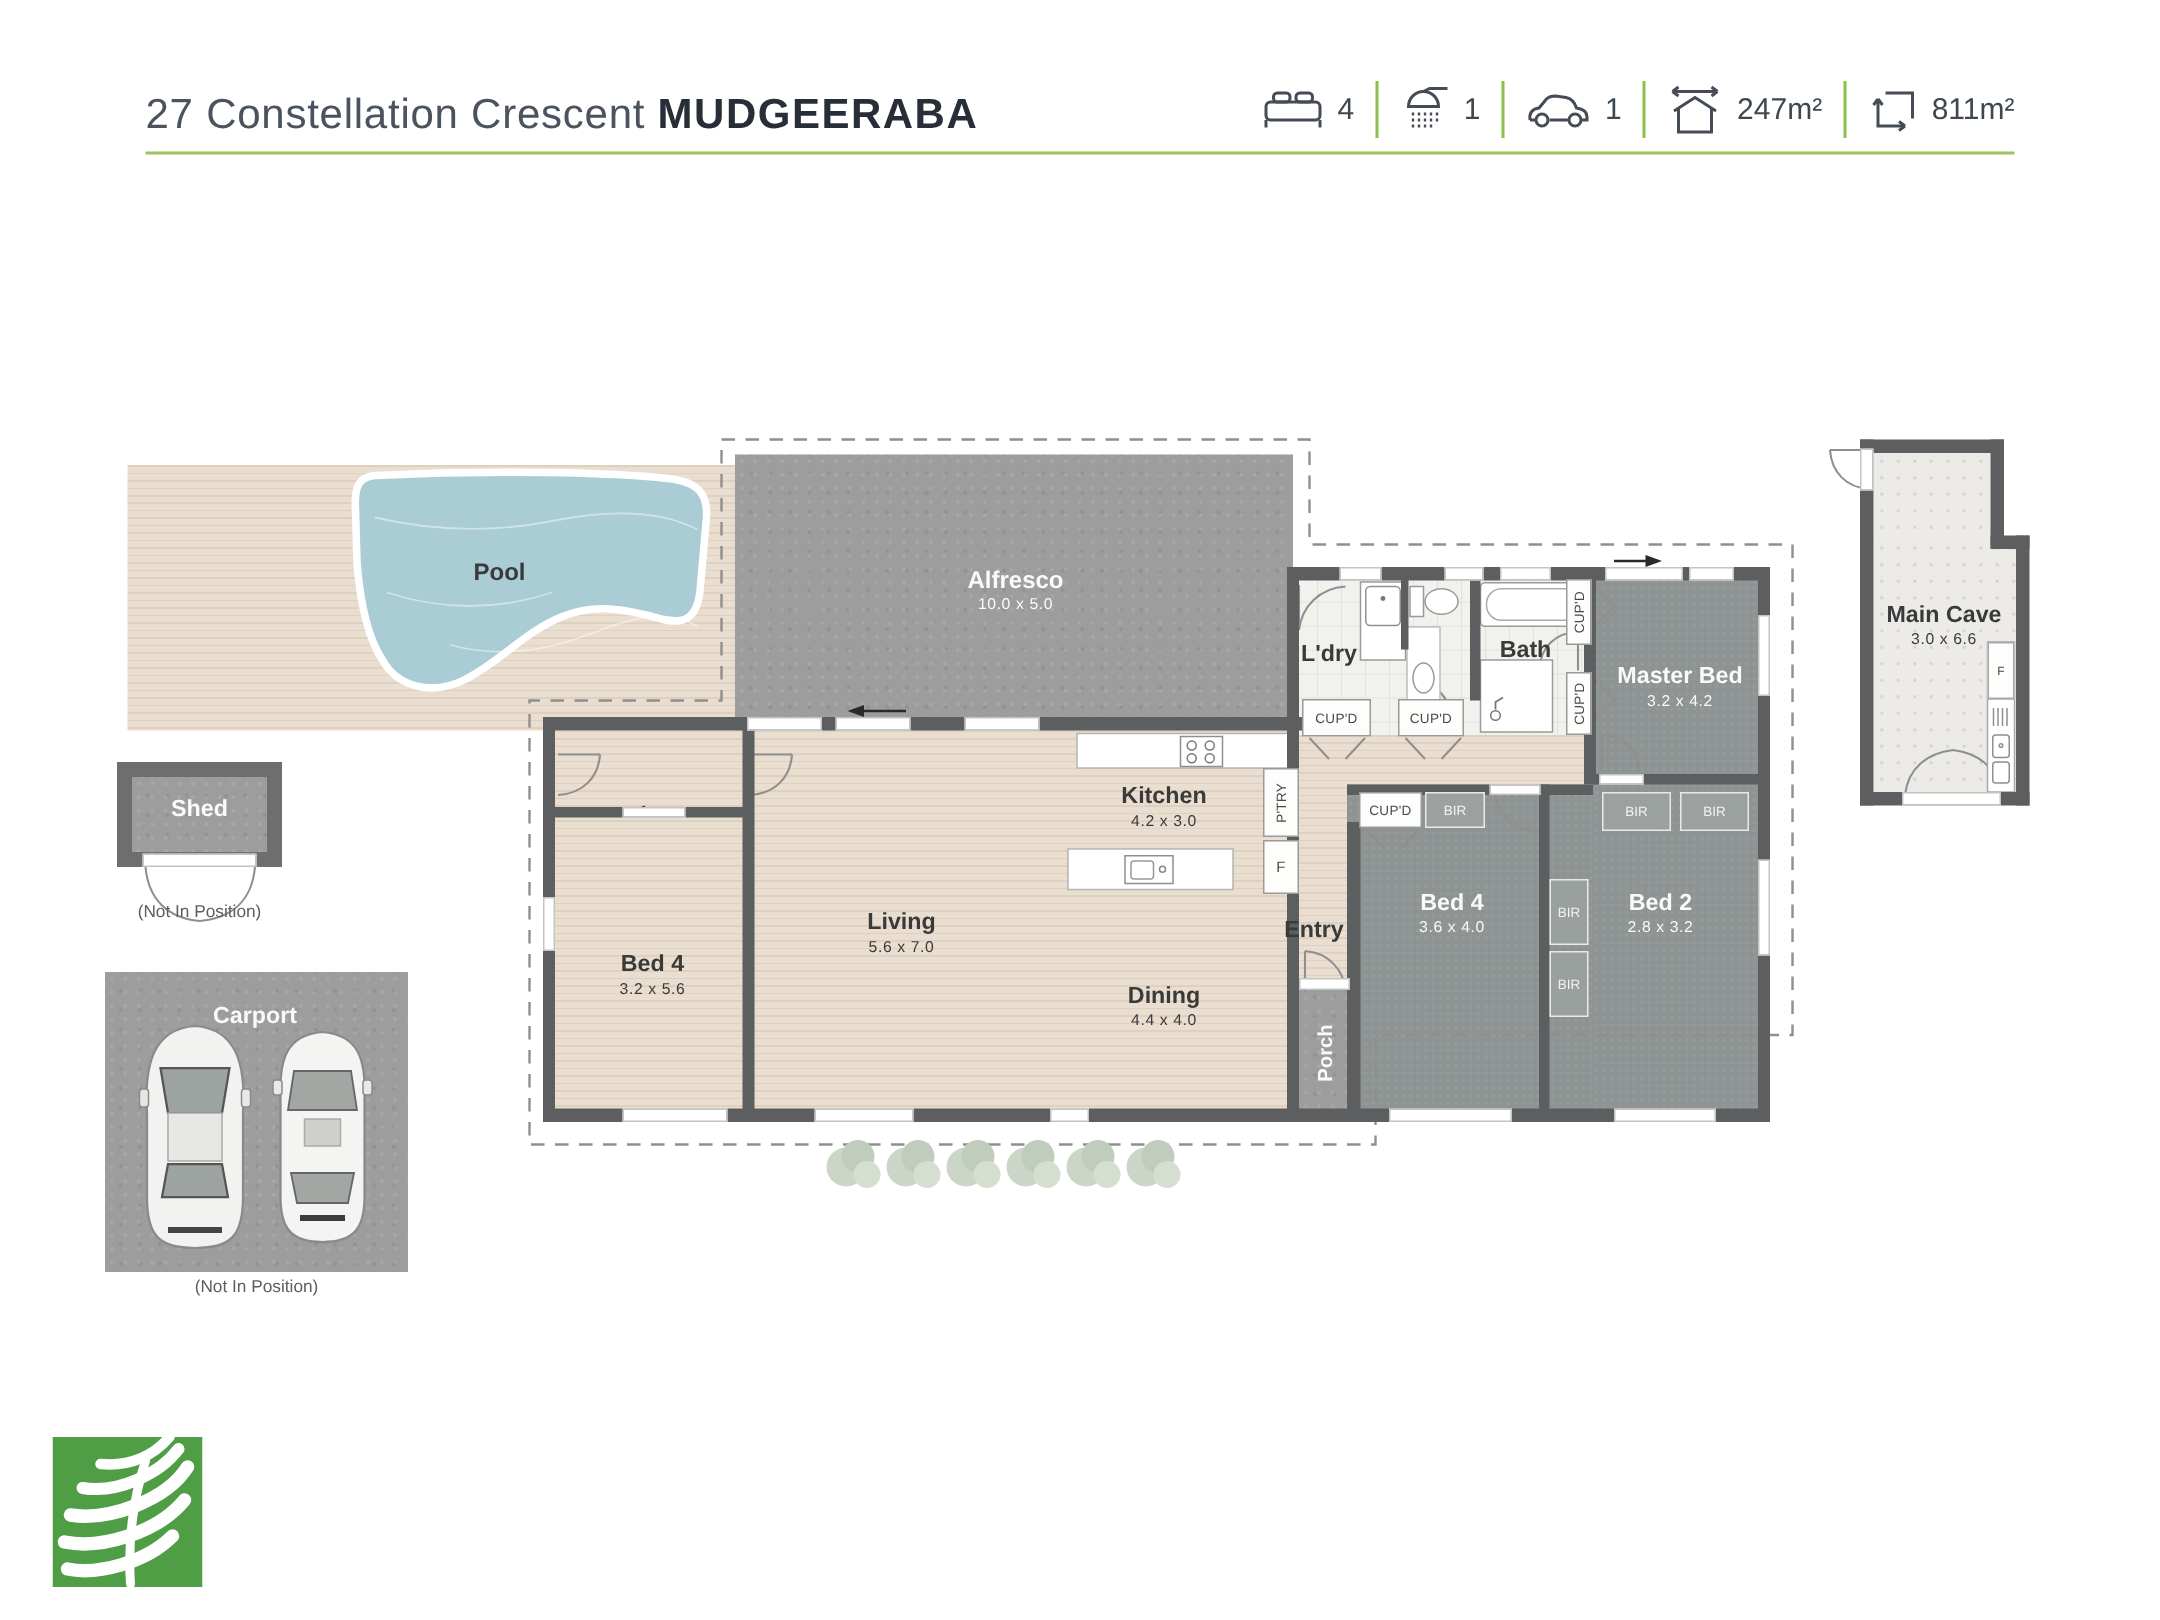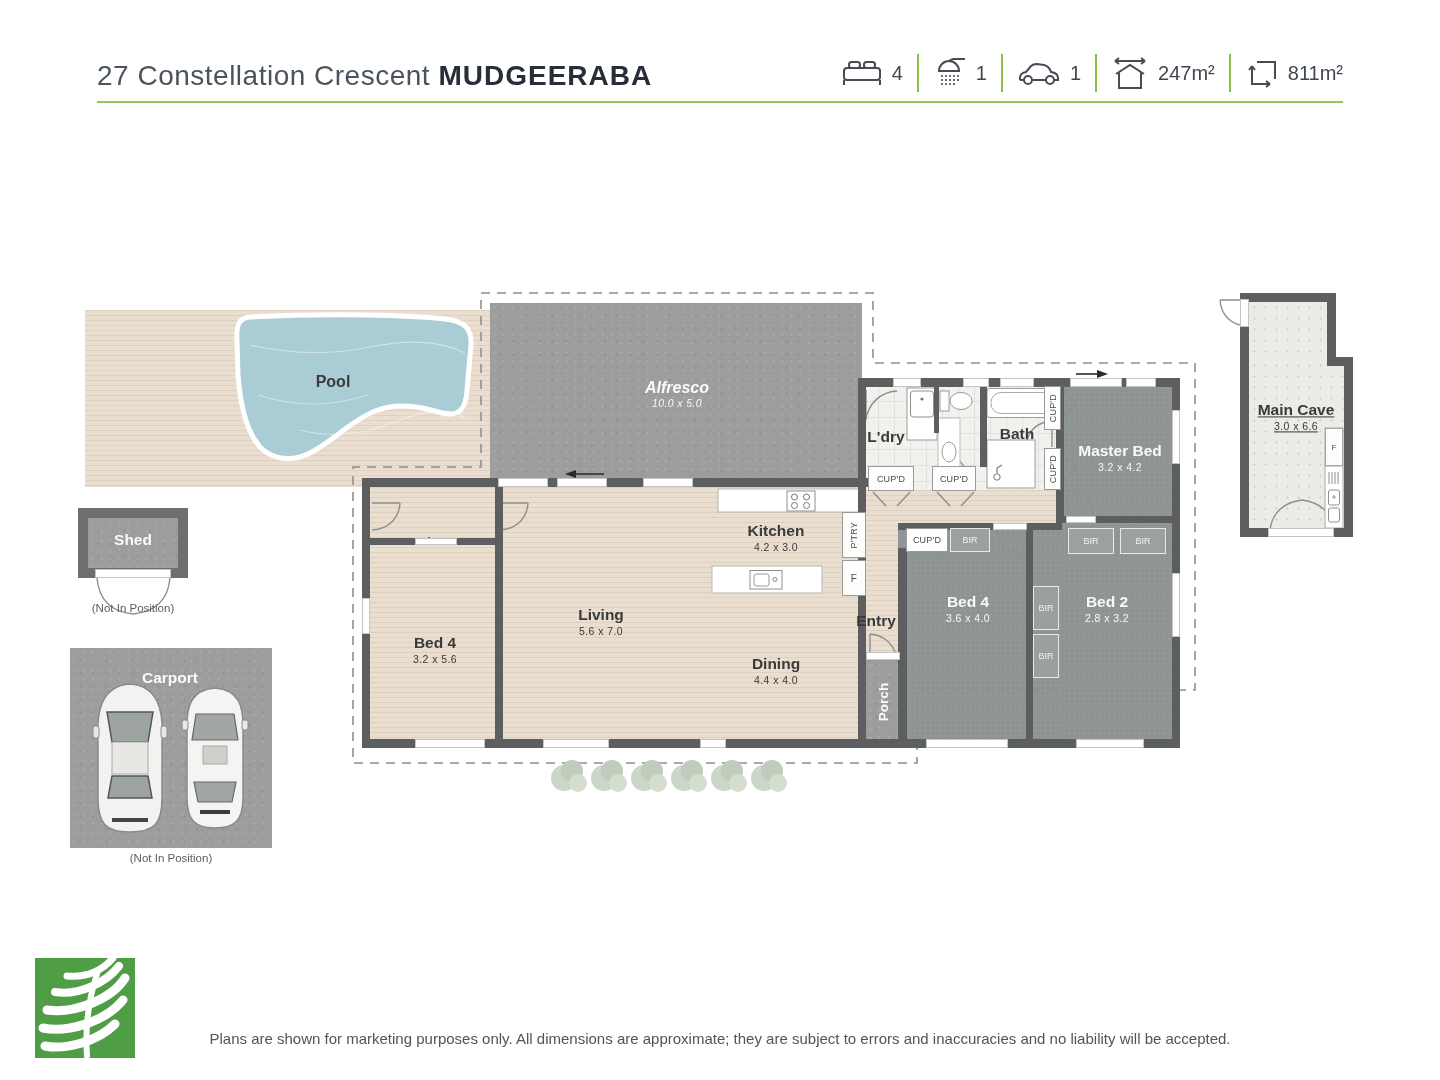--- a/index.html
+++ b/index.html
@@ -299,21 +299,21 @@
       </div>
     <div class="bbox" style="left: 1033px; top: 586px; width: 26px; height: 44px; background: rgb(153, 160, 157); z-index: 5;">
         <span>BIR</span>
       </div>
     <div class="bbox" style="left: 1033px; top: 634px; width: 26px; height: 44px; background: rgb(153, 160, 157); z-index: 5;">
         <span>BIR</span>
       </div>
 
     <div class="lbl" style="left: 333px; top: 382px; font-size: 16px; z-index: 5;">
       <span>Pool</span></div>
-    <div class="lbl light" style="left: 677px; top: 394px; font-size: 16px; z-index: 5; font-style: italic;">
+    <div class="lbl light" style="left: 677px; top: 394px; font-size: 16px; z-index: 5;">
       <span>Alfresco</span>
       <div class="dims">10.0 x 5.0</div></div>
     <div class="lbl" style="left: 776px; top: 538px; z-index: 5;">
       <span>Kitchen</span>
       <div class="dims">4.2 x 3.0</div></div>
     <div class="lbl" style="left: 601px; top: 622px; z-index: 5;">
       <span>Living</span>
       <div class="dims">5.6 x 7.0</div></div>
     <div class="lbl" style="left: 776px; top: 671px; z-index: 5;">
       <span>Dining</span>
@@ -331,21 +331,21 @@
       <span>Master Bed</span>
       <div class="dims">3.2 x 4.2</div></div>
     <div class="lbl" style="left: 1017px; top: 434px; z-index: 5;">
       <span>Bath</span></div>
     <div class="lbl" style="left: 886px; top: 437px; z-index: 5; text-align: right;">
       <span>L'dry</span></div>
     <div class="lbl" style="left: 876px; top: 621px; z-index: 5;">
       <span>Entry</span></div>
     <div class="lbl light rot" style="left: 884px; top: 702px; font-size: 13.5px; z-index: 5;">
       <span>Porch</span></div>
-    <div class="lbl" style="left: 1296px; top: 417px; z-index: 5; text-decoration: underline;">
+    <div class="lbl" style="left: 1296px; top: 417px; z-index: 5;">
       <span>Main Cave</span>
       <div class="dims">3.0 x 6.6</div></div>
     <div class="lbl light" style="left: 133px; top: 540px; z-index: 5;">
       <span>Shed</span></div>
     <div class="lbl light" style="left: 170px; top: 678px; z-index: 5;">
       <span>Carport</span></div>
 
     <div class="nip" style="left: 133px; top: 602px; z-index: 5;"><span>(Not In Position)</span></div>
     <div class="nip" style="left: 171px; top: 852px; z-index: 5;"><span>(Not In Position)</span></div>
   <div class="wall" style="left: 362px; top: 478px; width: 506px; height: 9px;"></div>
@@ -404,14 +404,13 @@
     <rect width="100" height="100" fill="#4f9d45"></rect>
     <g clip-path="url(#lg)" stroke="#fff" fill="none" stroke-linecap="round">
       <path d="M10,88 C30,92 62,84 80,66" stroke-width="9"></path>
       <path d="M8,70 C32,75 70,64 88,42" stroke-width="9"></path>
       <path d="M12,52 C38,56 76,42 90,20" stroke-width="9"></path>
       <path d="M20,34 C44,38 72,24 84,8" stroke-width="8"></path>
       <path d="M32,18 C52,20 68,12 78,0" stroke-width="7"></path>
       <path d="M52,98 C50,70 54,40 62,16" stroke-width="6"></path>
     </g>
   </svg>
-  <div class="disclaimer">Plans are shown for marketing purposes only. All dimensions are approximate; they are subject to errors and inaccuracies and no liability will be accepted.</div>
 </div>
 
 </body></html>

